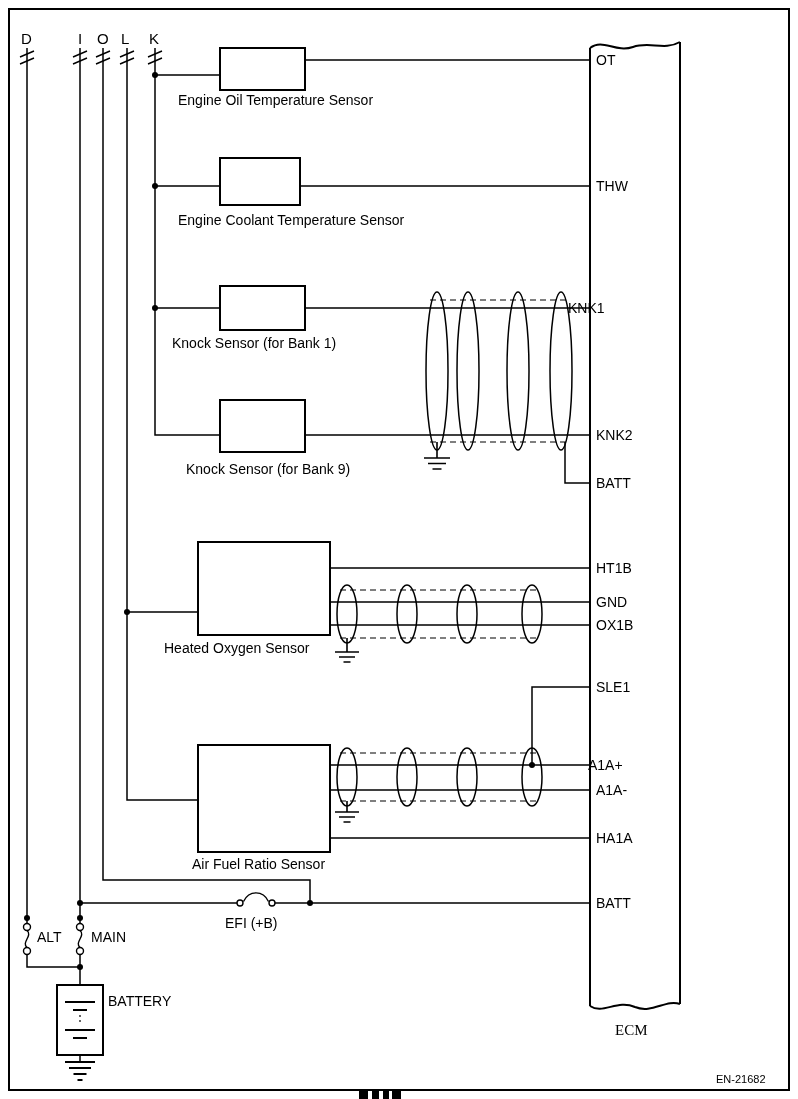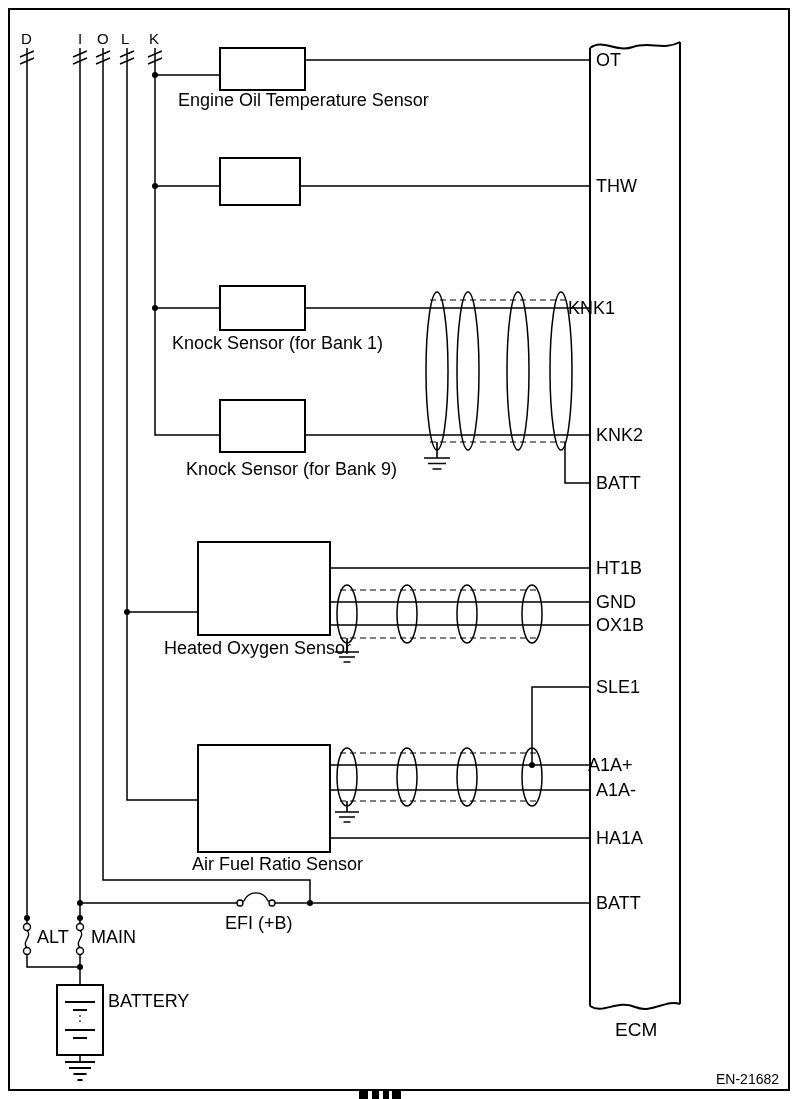--- a/index.html
+++ b/index.html
@@ -9,26 +9,26 @@
   #page {
     position:relative; width:798px; height:1099px;
     background:#ffffff; overflow:hidden;
   }
   .layer { position:absolute; left:0; top:0; }
   .page-border {
     position:absolute; left:8px; top:8px; width:782px; height:1083px;
     border:2px solid #000;
   }
   .lbl {
-    position:absolute; font-size:18px; line-height:16px;
+    position:absolute; font-size:14px; line-height:16px;
     white-space:nowrap; color:#000;
   }
   .con { font-size:15px; }
-  .ecm-lbl { font-size:19px; }
-  .doc { font-size:14px; }
+  .ecm-lbl { font-size:15px;font-family:Liberation Serif, serif; }
+  .doc { font-size:11px; }
 </style>
 </head>
 <body>
 
 <div id="page">
 
   <div class="page-border"></div>
 
   <svg class="layer" width="798" height="1099" viewBox="0 0 798 1099">
 
@@ -148,20 +148,21 @@
     </g>
   </svg>
 
   <span class="lbl con" style="left:21px;top:31px">D</span>
   <span class="lbl con" style="left:78px;top:31px">I</span>
   <span class="lbl con" style="left:97px;top:31px">O</span>
   <span class="lbl con" style="left:121px;top:31px">L</span>
   <span class="lbl con" style="left:149px;top:31px">K</span>
 
   <span class="lbl" style="left:178px;top:92px">Engine Oil Temperature Sensor</span>
+  <span class="lbl" style="left:178px;top:212px">Engine Coolant Temperature Sensor</span>
   <span class="lbl" style="left:172px;top:335px">Knock Sensor (for Bank 1)</span>
   <span class="lbl" style="left:186px;top:461px">Knock Sensor (for Bank 9)</span>
   <span class="lbl" style="left:164px;top:640px">Heated Oxygen Sensor</span>
   <span class="lbl" style="left:192px;top:856px">Air Fuel Ratio Sensor</span>
 
   <span class="lbl" style="left:596px;top:52px">OT</span>
   <span class="lbl" style="left:596px;top:178px">THW</span>
   <span class="lbl" style="left:568px;top:300px">KNK1</span>
   <span class="lbl" style="left:596px;top:427px">KNK2</span>
   <span class="lbl" style="left:596px;top:475px">BATT</span>

